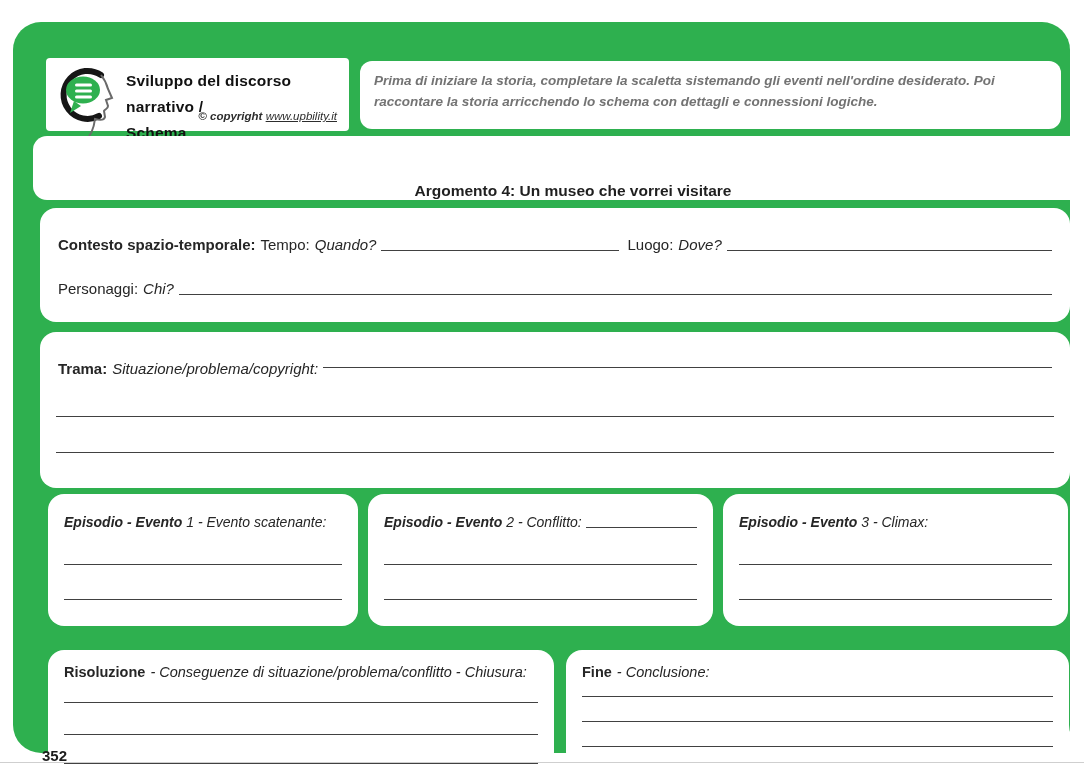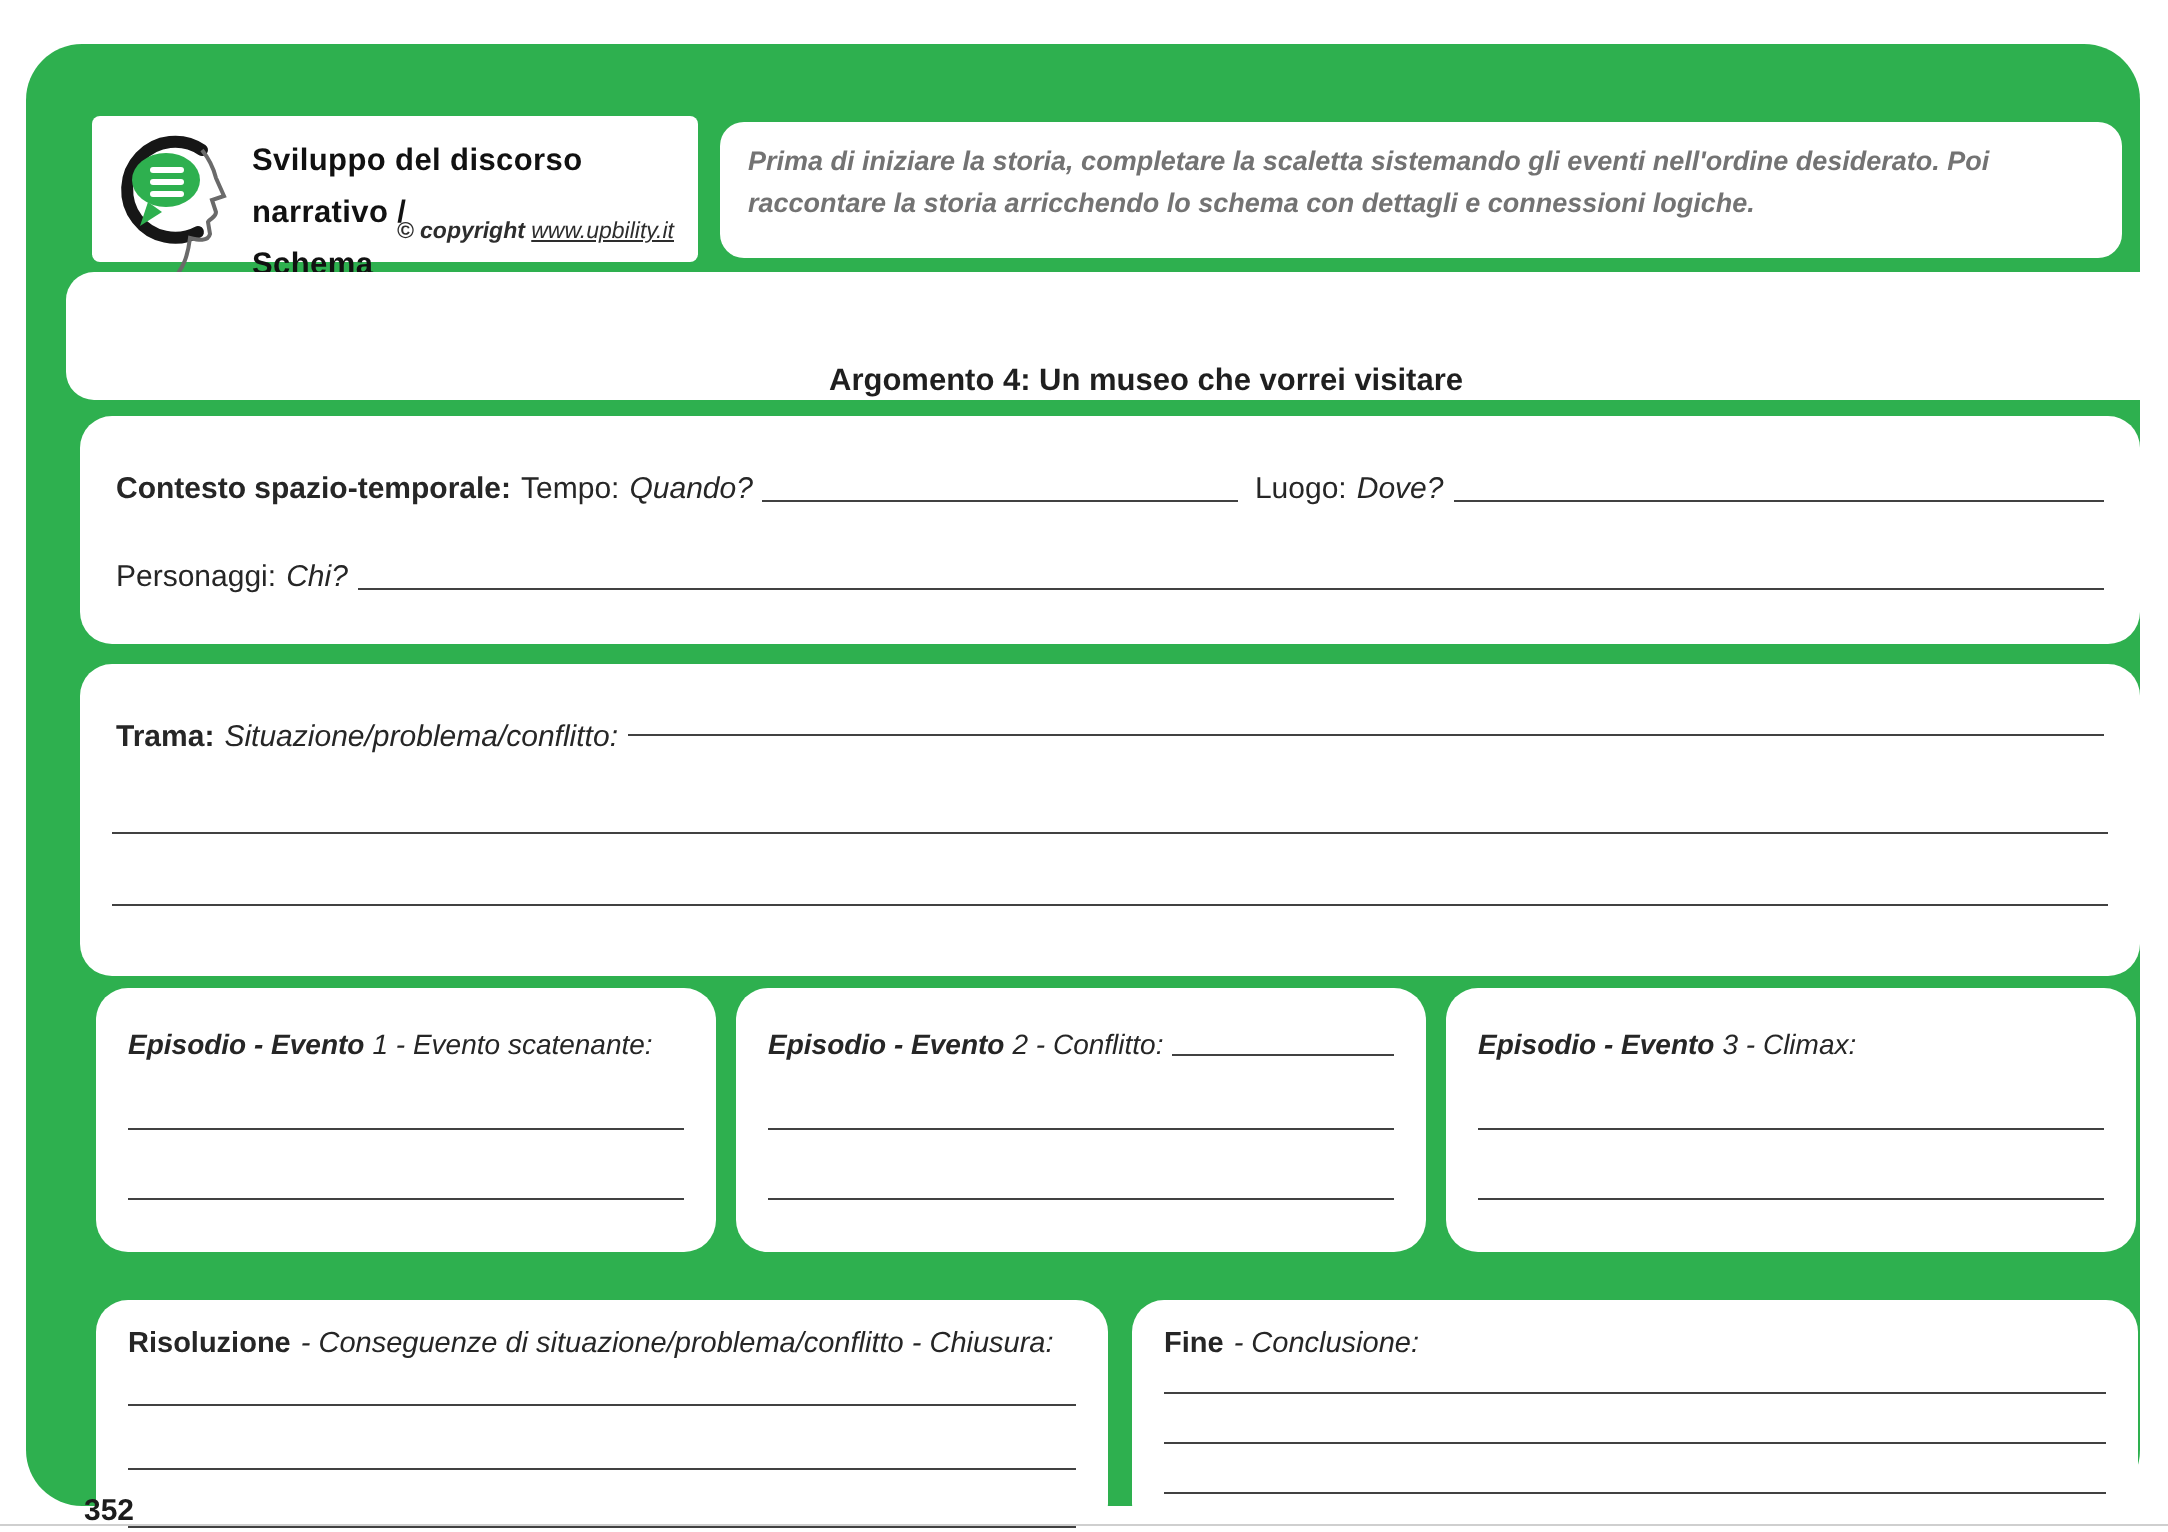--- a/index.html
+++ b/index.html
@@ -107,21 +107,21 @@
     <div class="row" style="top:72px;">
       <span>Personaggi:</span>
       <span class="it">Chi?</span>
       <div class="wline"></div>
     </div>
   </div>
 
   <div class="box plot-box">
     <div class="row" style="top:28px;align-items:center;">
       <span class="lbl-b">Trama:</span>
-      <span class="it">Situazione/problema/conflitto:</span>
+      <span class="it">Situazione/problema/copyright:</span>
       <div class="wline"></div>
     </div>
     <div class="hline" style="top:84px;"></div>
     <div class="hline" style="top:120px;"></div>
   </div>
 
   <div class="box ep-box ep1">
     <div class="ep-head">
       <span class="eb">Episodio - Evento</span>
       <span>1 - Evento scatenante:</span>

